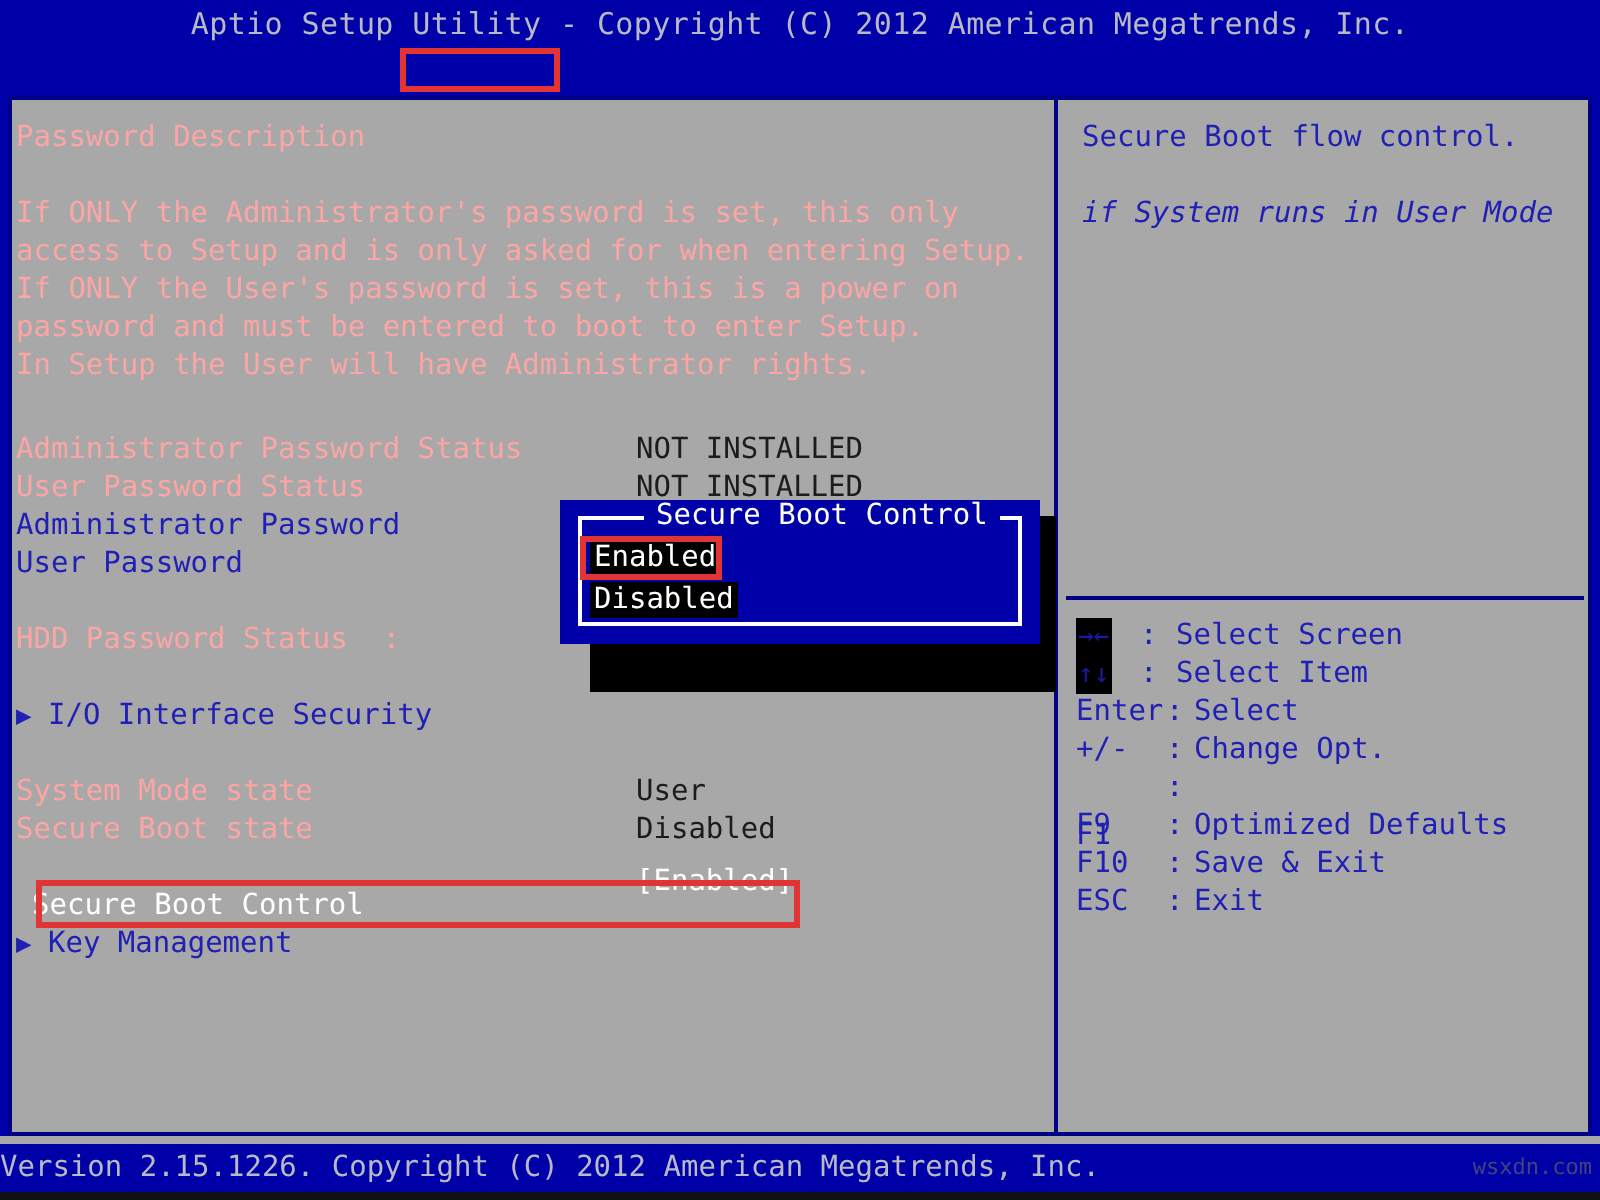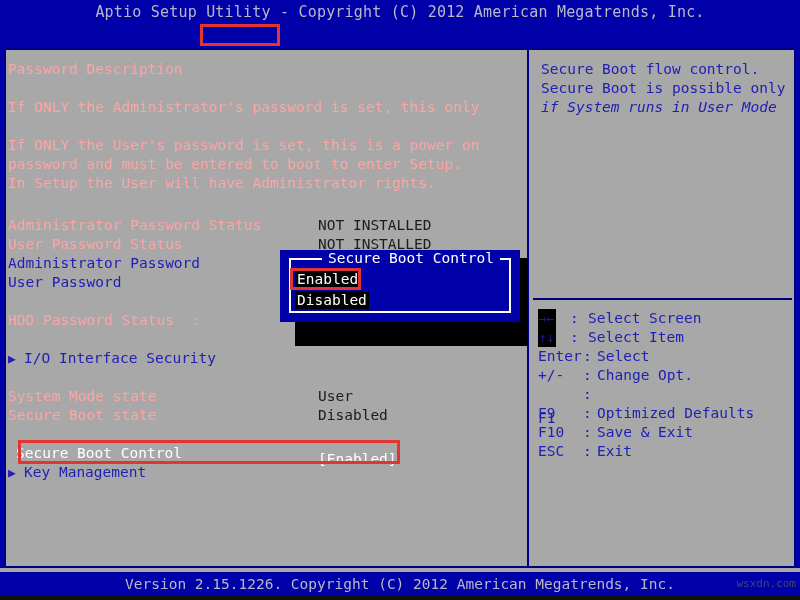--- a/index.html
+++ b/index.html
@@ -200,21 +200,21 @@
     background: #a8a8a8;
   }
   .bottombar {
     position: absolute;
     left: 0; top: 572px;
     width: 800px; height: 24px;
     background: #0000a8;
     color: #b9b9c6;
     font-size: 14.5px;
     line-height: 24px;
-    text-align: center;
+    text-align: left;
     white-space: pre;
   }
   .noise {
     position: absolute;
     left: 0; top: 596px;
     width: 800px; height: 4px;
     background: #101010;
   }
   .watermark {
     position: absolute;
@@ -242,20 +242,21 @@
   </div>
 
   <div class="bodyframe"></div>
   <div class="vdivider"></div>
 
   <div class="leftpane">
 
     <div class="row" style="top:8px;">Password Description</div>
 
     <div class="row" style="top:46px;">If ONLY the Administrator's password is set, this only</div>
+    <div class="row" style="top:65px;">access to Setup and is only asked for when entering Setup.</div>
     <div class="row" style="top:84px;">If ONLY the User's password is set, this is a power on</div>
     <div class="row" style="top:103px;">password and must be entered to boot to enter Setup.</div>
     <div class="row" style="top:122px;">In Setup the User will have Administrator rights.</div>
 
     <div class="row" style="top:164px;">Administrator Password Status</div>
     <div class="val" style="top:164px; left:310px;">NOT INSTALLED</div>
 
     <div class="row" style="top:183px;">User Password Status</div>
     <div class="val" style="top:183px; left:310px;">NOT INSTALLED</div>
 
@@ -268,30 +269,29 @@
     <div class="tri" style="top:297px; left:0px;">▶</div>
     <div class="row blue" style="top:297px; left:16px;">I/O Interface Security</div>
 
     <div class="row" style="top:335px;">System Mode state</div>
     <div class="val" style="top:335px; left:310px;">User</div>
 
     <div class="row" style="top:354px;">Secure Boot state</div>
     <div class="val" style="top:354px; left:310px;">Disabled</div>
 
     <div class="selrow" style="top:392px; left:8px;">Secure Boot Control</div>
-    <div class="selrow" style="top:398px; left:310px;">[Enabled]</div>
+    <div class="selrow" style="top:380px; left:310px;">[Enabled]</div>
 
     <div class="tri" style="top:411px; left:0px;">▶</div>
     <div class="row blue" style="top:411px; left:16px;">Key Management</div>
 
   </div>
 
   <div class="rightpane">
     <div class="helpline" style="top:8px;">Secure Boot flow control.</div>
-    <div class="helpline" style="top:27px;">Secure Boot is possible only</div>
     <div class="helpline" style="top:46px;font-style:italic;">if System runs in User Mode</div>
   </div>
 
   <div class="hdivider"></div>
 
   <div class="keyglyph" style="left:538px; top:309px;">→←</div>
   <div class="keyrow" style="left:588px; top:309px;">Select Screen</div>
   <div class="keyrow" style="left:570px; top:309px;">: </div>
 
   <div class="keyglyph" style="left:538px; top:328px;">↑↓</div>

